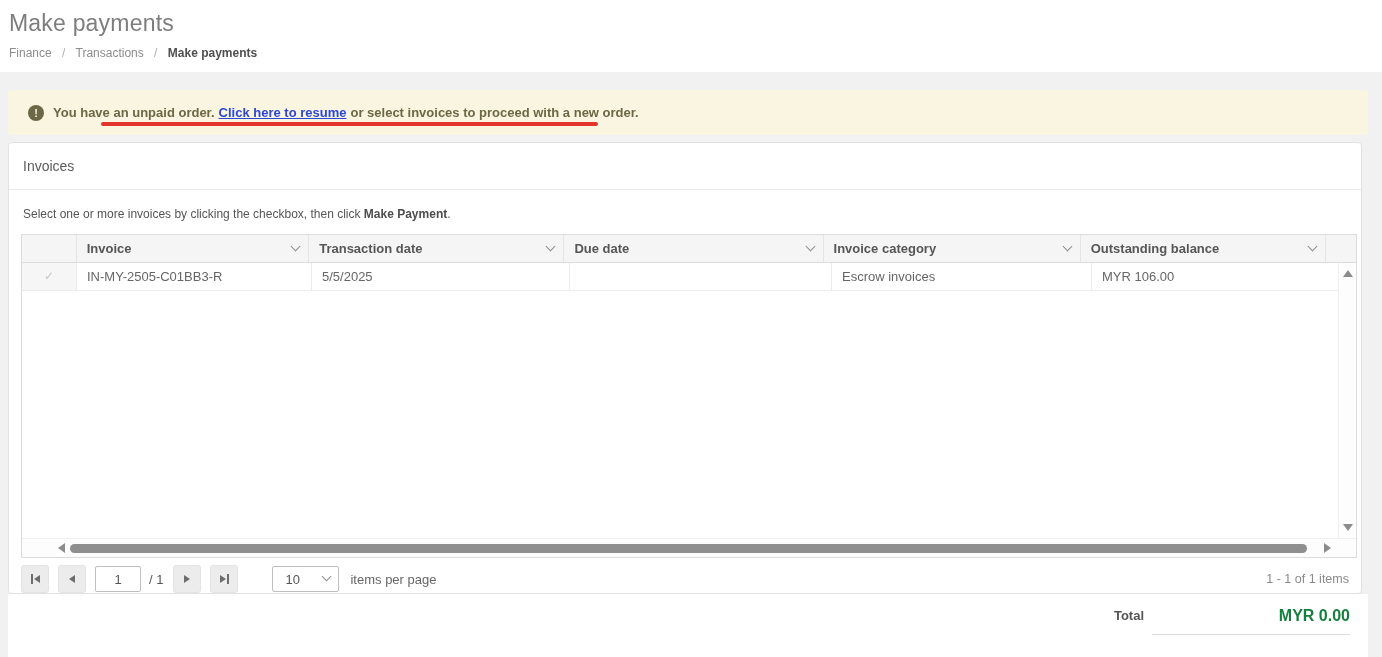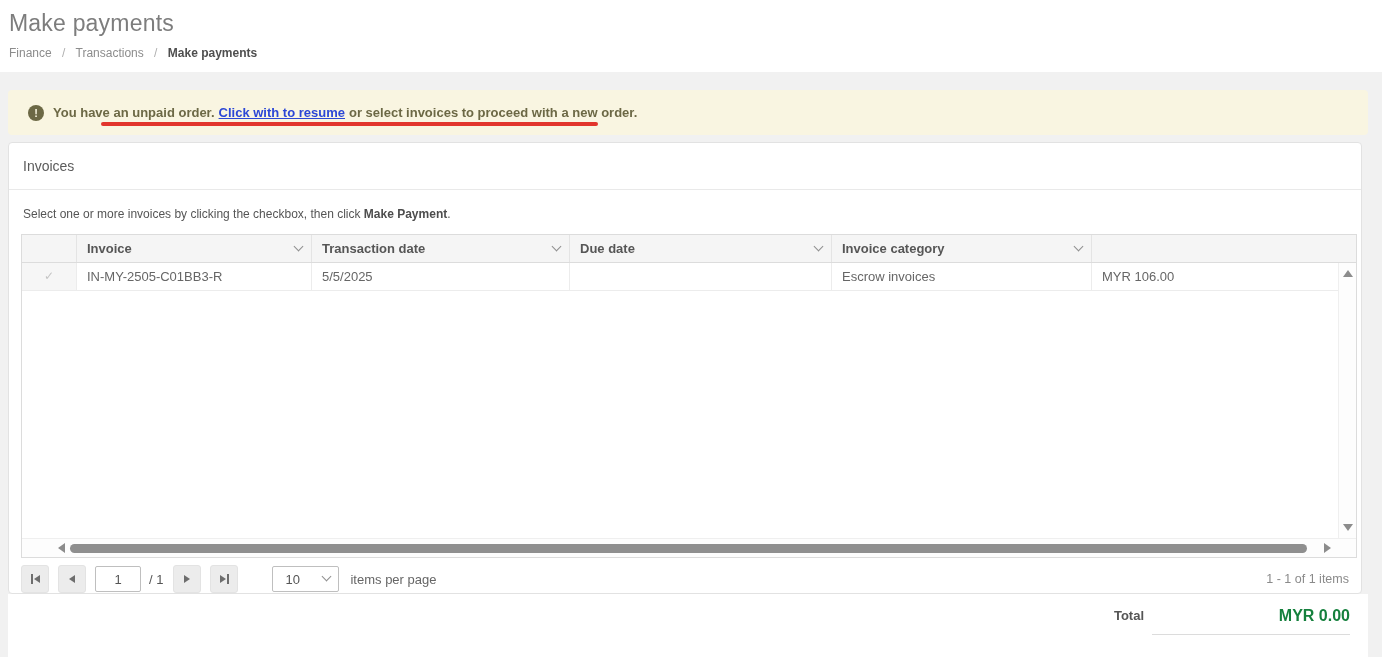--- a/index.html
+++ b/index.html
@@ -106,21 +106,21 @@
       <span class="sep">/</span>
       <span class="current">Make payments</span>
     </nav>
   </header>
 
   <div class="content">
 
     <div class="alert">
       <span class="alert-icon">!</span>
       <span>You have an unpaid order.</span>
-      <a class="alert-link">Click with to resume</a>
+      <a class="alert-link">Click here to resume</a>
       <span>or select invoices to proceed with a new order.</span>
       <div class="red-underline"></div>
     </div>
 
     <section class="panel">
       <div class="panel-header">Invoices</div>
 
       <p class="instruction"><span>Select one or more invoices by clicking the checkbox, then click </span><b>Make Payment</b><span>.</span></p>
 
       <div class="grid">
@@ -134,20 +134,24 @@
           <div class="hcell w-tdate">
             <span>Transaction date</span>
             <span class="chev"></span>
           </div>
           <div class="hcell w-ddate">
             <span>Due date</span>
             <span class="chev"></span>
           </div>
           <div class="hcell w-cat">
             <span>Invoice category</span>
+            <span class="chev"></span>
+          </div>
+          <div class="hcell w-bal">
+            <span>Outstanding balance</span>
             <span class="chev"></span>
           </div>
           <div class="hcell w-vs last"></div>
         </div>
 
         <div class="grid-body">
           <div class="grid-row">
             <div class="cell w-check checkcell">✓</div>
             <div class="cell w-invoice">IN-MY-2505-C01BB3-R</div>
             <div class="cell w-tdate">5/5/2025</div>

